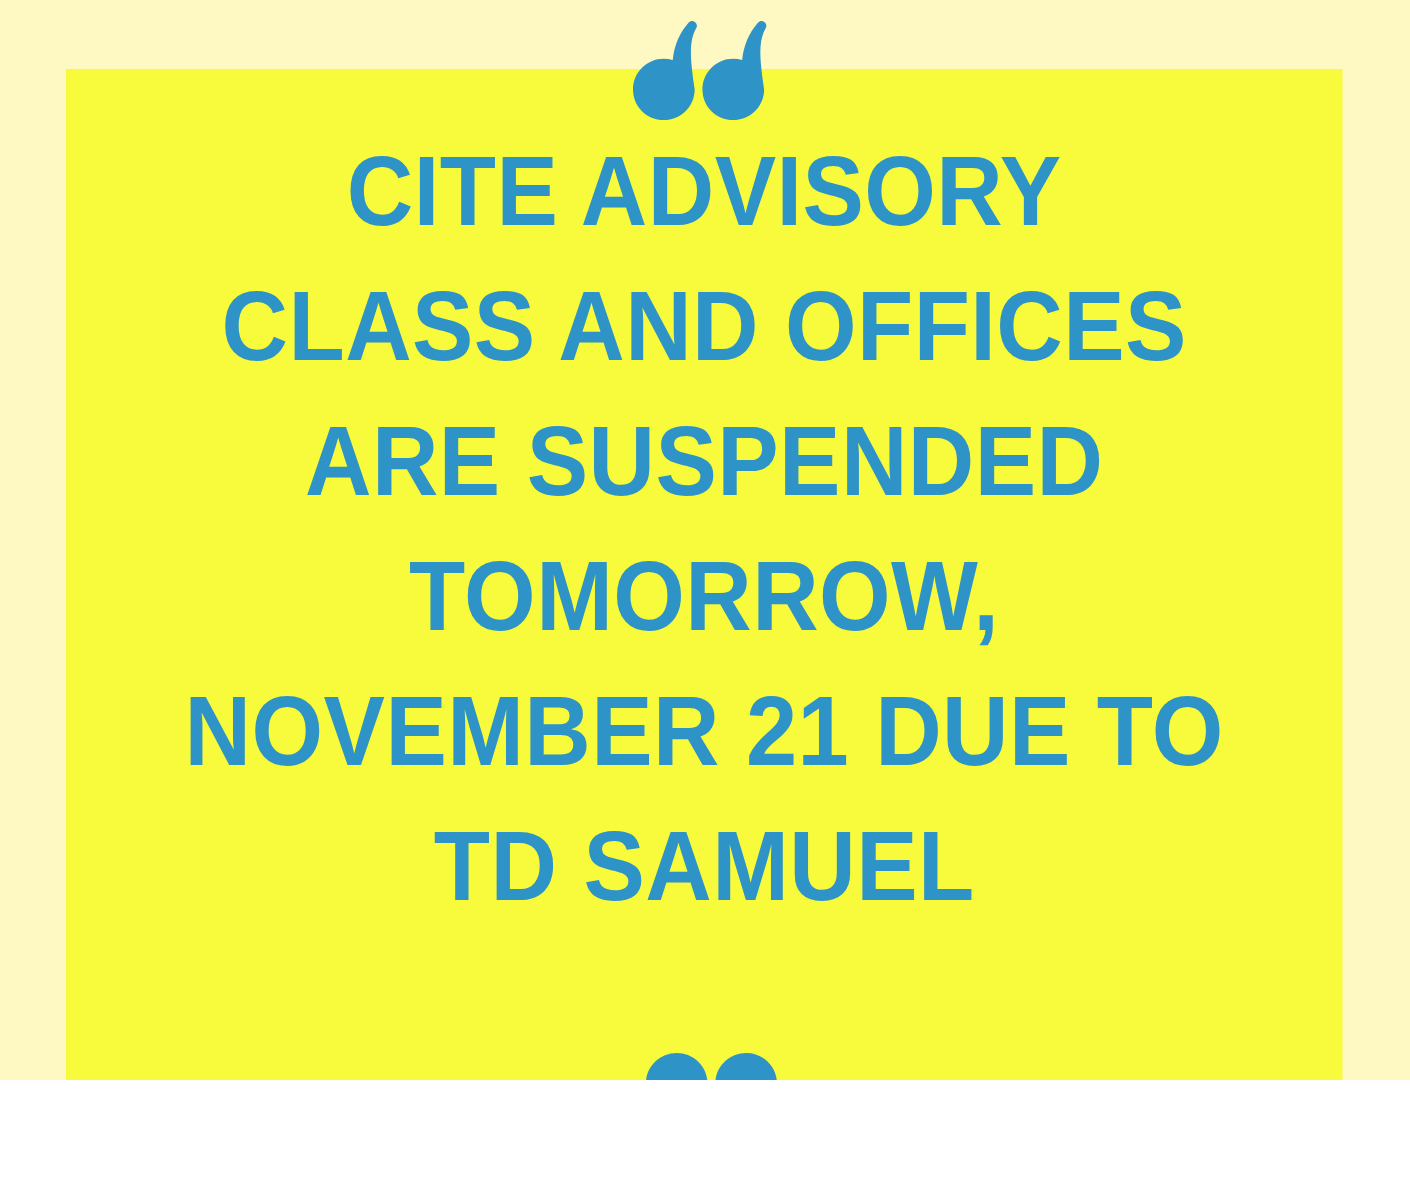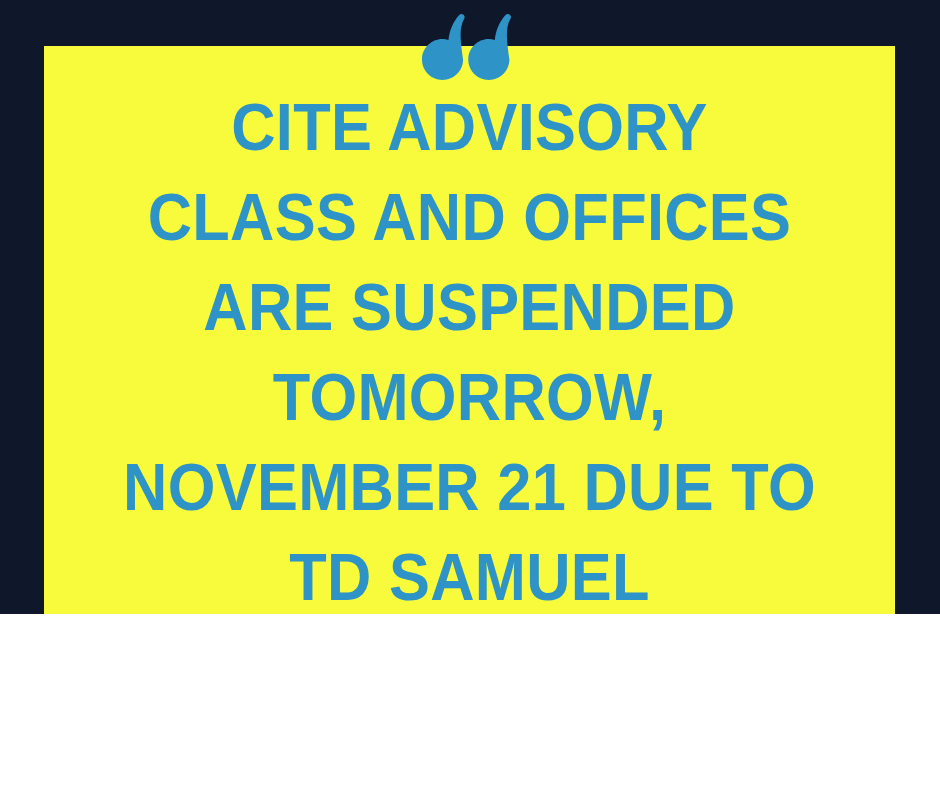--- a/index.html
+++ b/index.html
@@ -8,22 +8,22 @@
     padding: 0;
     background: #ffffff;
   }
   body {
     font-family: "Liberation Sans", sans-serif;
   }
 
   #poster {
     position: relative;
     width: 940px;
-    height: 614px;
-    background: #0f172a;
+    height: 720px;
+    background: #fef9c3;
     overflow: hidden;
   }
 
   
   #yellow-panel {
     position: absolute;
     left: 44px;
     top: 46px;
     width: 851px;
     height: 696px;

